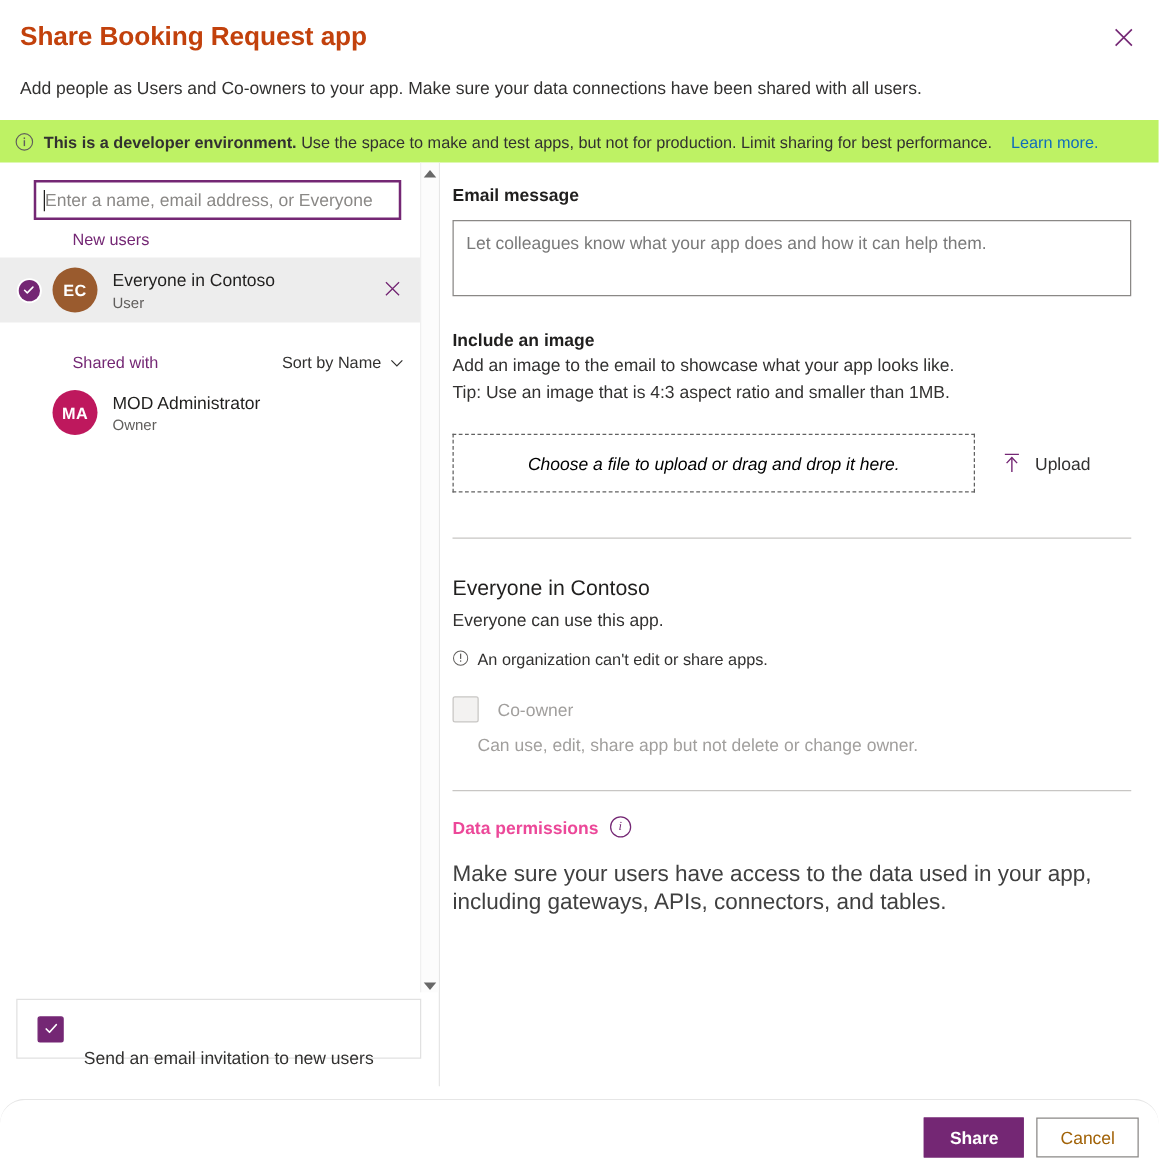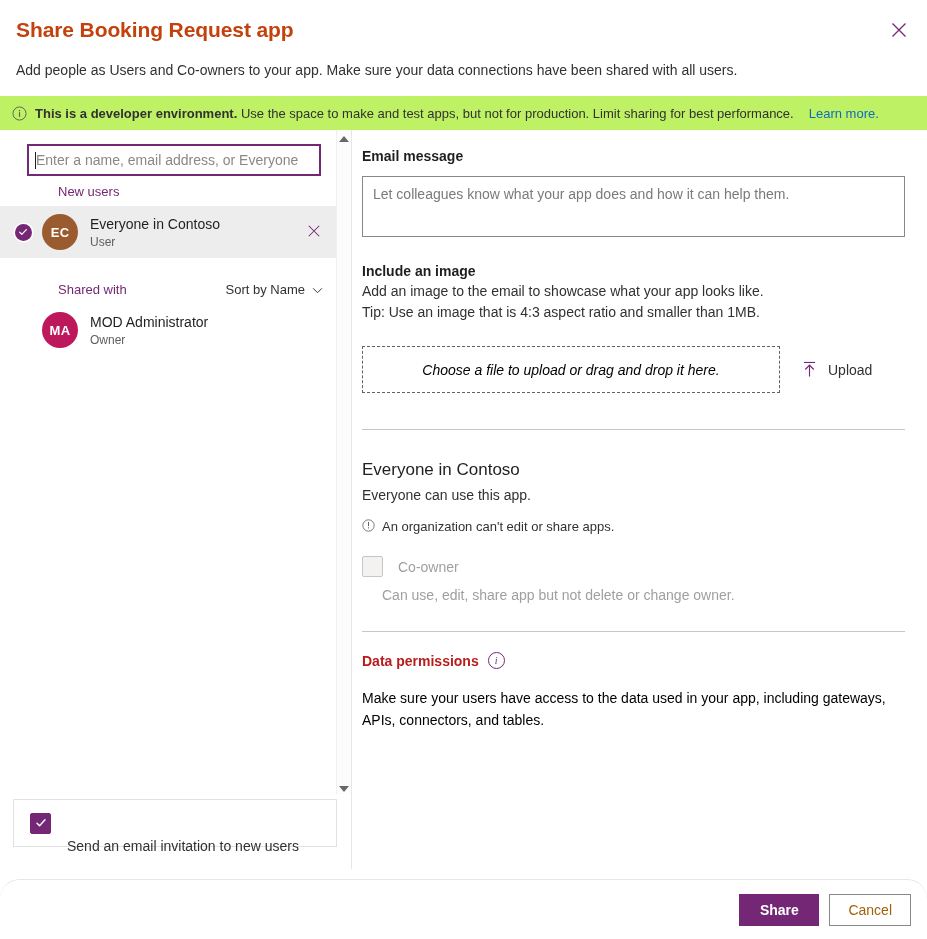--- a/index.html
+++ b/index.html
@@ -426,39 +426,39 @@
   }
   .data-perm-head {
     display: flex;
     align-items: center;
     gap: 9px;
     margin-top: 20px;
   }
   .data-perm-head .title {
     font-size: 14px;
     font-weight: 700;
-    color: #b91c1c;
+    color: #ec4899;
   }
   .data-perm-head .info-circle {
     width: 15px; height: 15px;
     border-radius: 50%;
     border: 1px solid #742774;
     color: #742774;
     font-size: 10px;
     display: flex;
     align-items: center;
     justify-content: center;
     font-style: italic;
     font-family: "Liberation Serif", serif;
     cursor: pointer;
     line-height: 1;
   }
   .data-perm-body {
-    font-size: 14px;
-    color: #000000;
+    font-size: 18px;
+    color: #404040;
     line-height: 22px;
     margin-top: 18px;
     max-width: 524px;
   }
 
   
   .dialog-footer {
     position: absolute;
     left: 0;
     right: 0;

